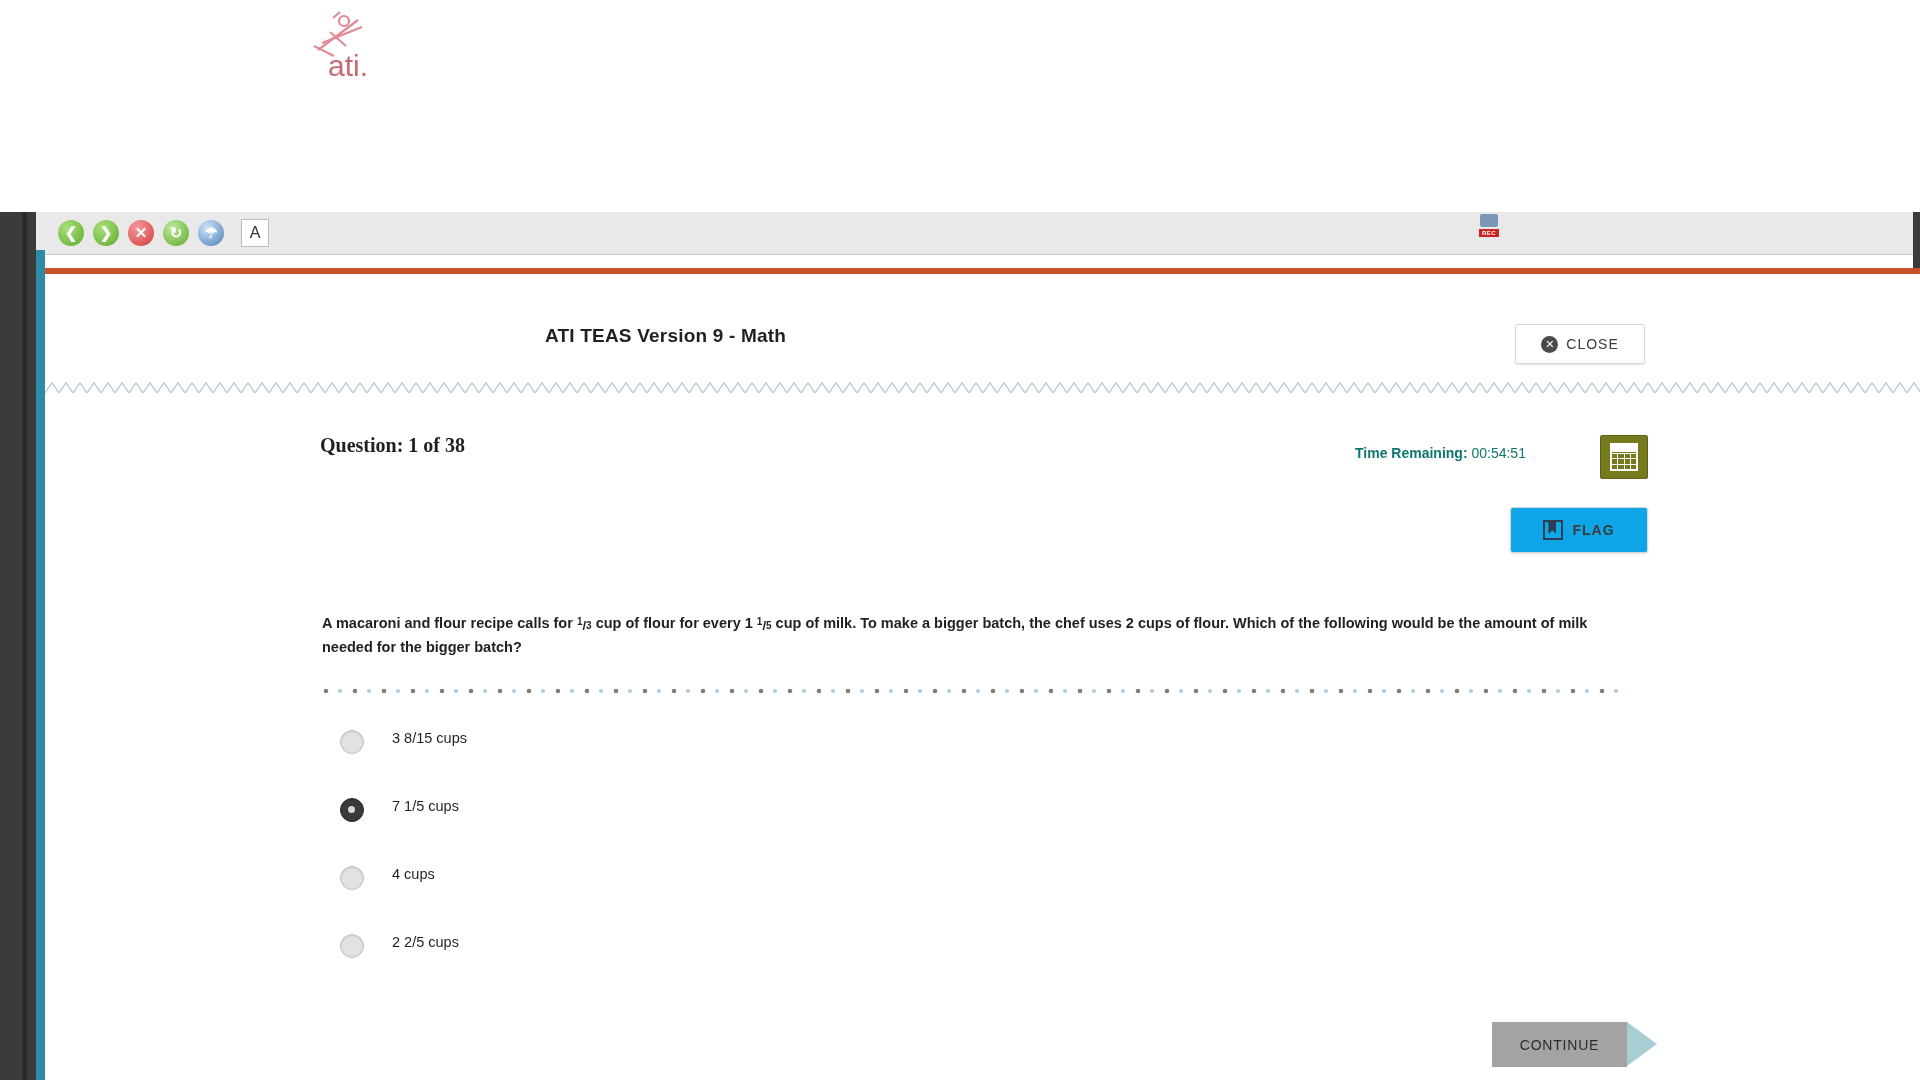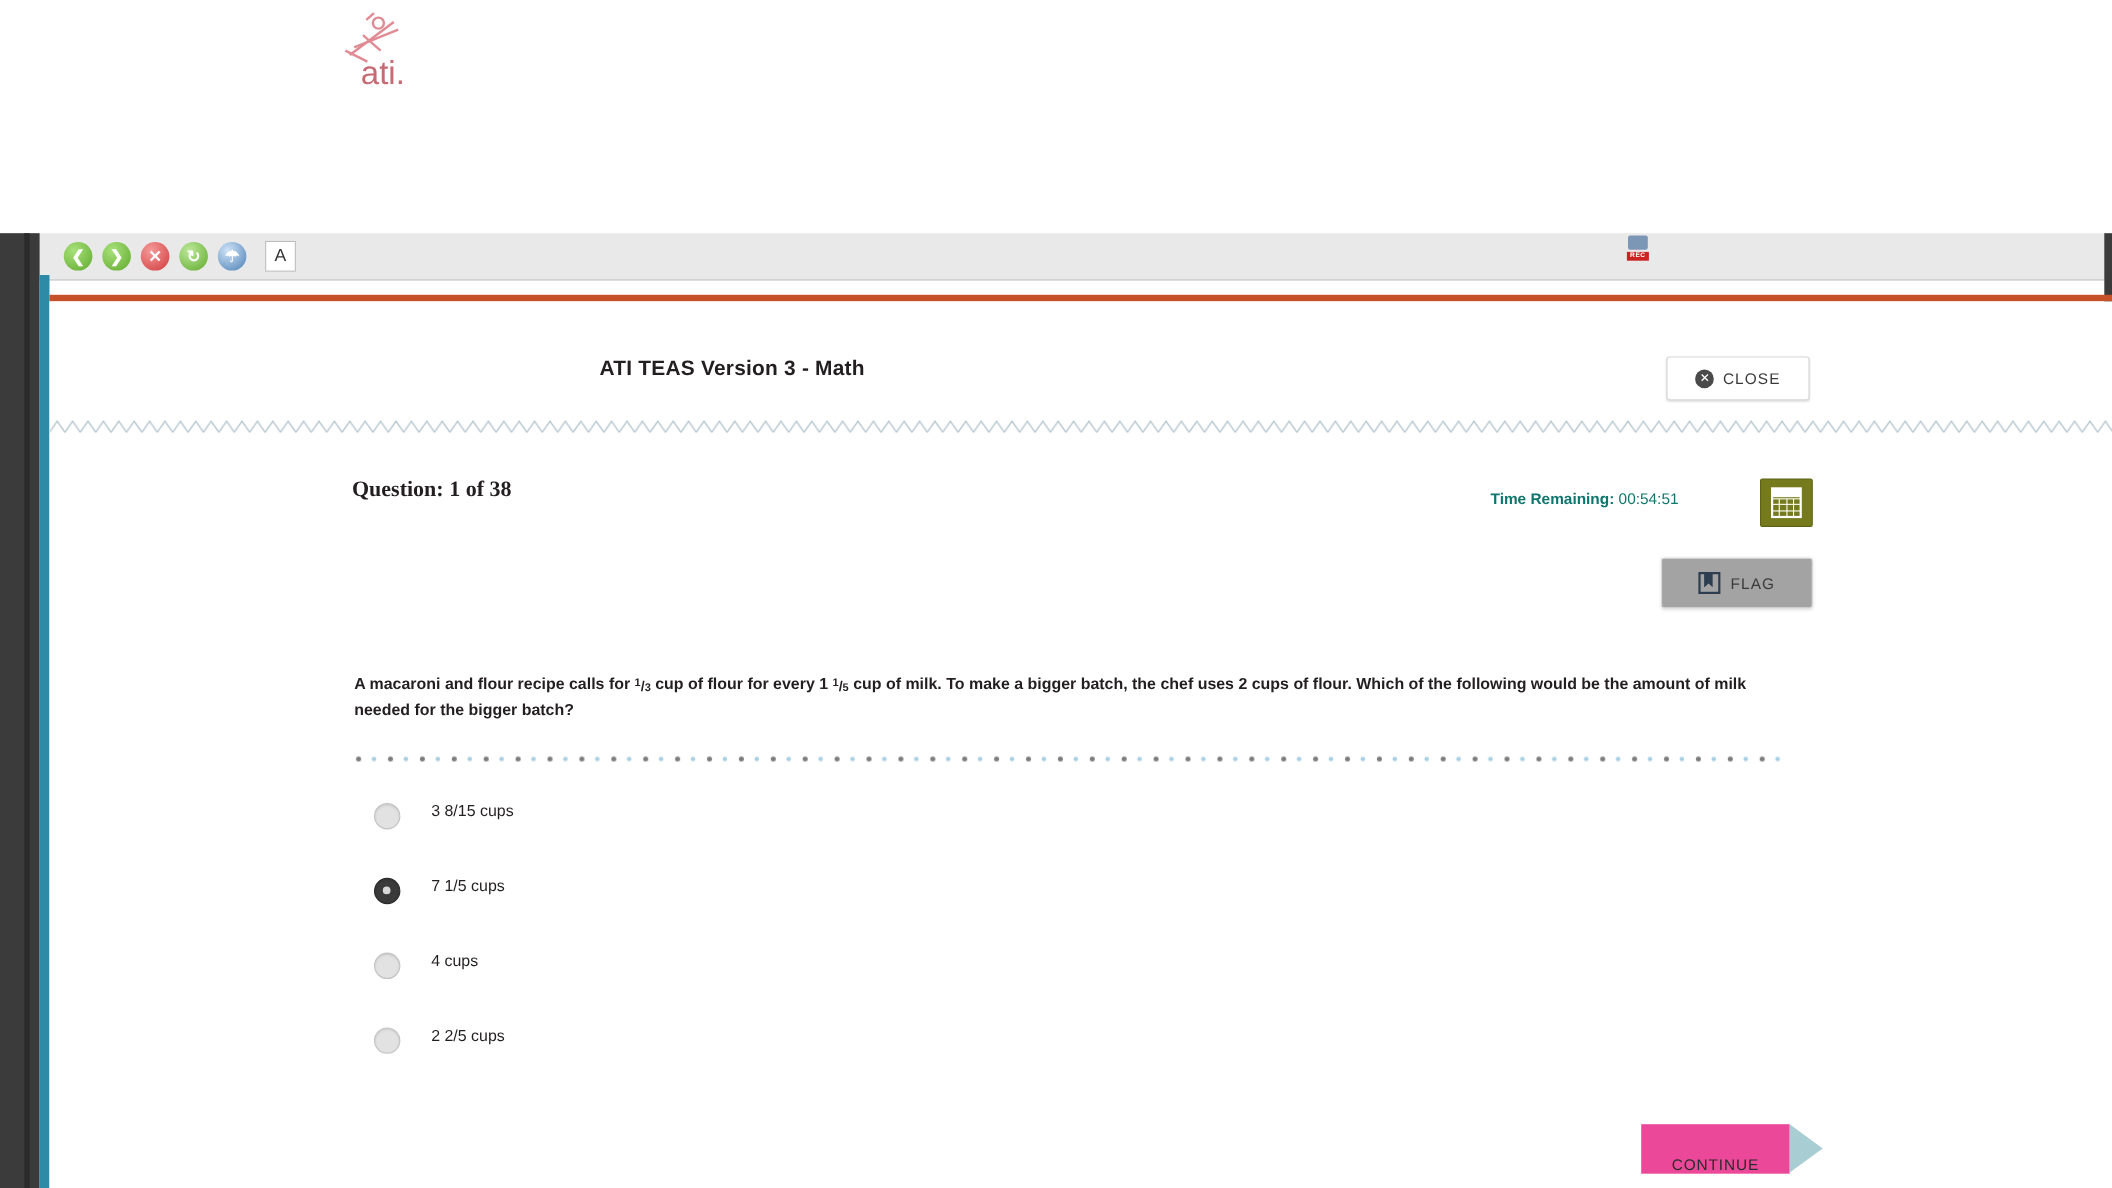--- a/index.html
+++ b/index.html
@@ -265,29 +265,30 @@
     border-bottom: 1px solid #757b1c;
   }
   .calc-grid .key { background: #757b1c; }
 
   .flag-btn {
     position: absolute;
     left: 1510px;
     top: 507px;
     width: 136px;
     height: 44px;
-    background: #a3a3a3;
+    background: #0ea5e9;
     border: 1px solid #d8d8d8;
     border-radius: 3px;
     box-shadow: 0 1px 3px rgba(0,0,0,0.13);
     display: flex;
     align-items: center;
     justify-content: center;
     gap: 9px;
     cursor: pointer;
+    font-weight: bold;
   }
   .flag-icon-box {
     width: 20px;
     height: 20px;
     border: 2px solid #2c3e50;
     position: relative;
     box-sizing: border-box;
   }
   .flag-icon-box::after {
     content: "";
@@ -372,23 +373,23 @@
     font-size: 14.5px;
     color: #231f20;
   }
 
   .continue-btn {
     position: absolute;
     left: 1492px;
     top: 1022px;
     width: 135px;
     height: 45px;
-    background: #ec4899;
-    display: flex;
-    align-items: flex-end;
+    background: #a3a3a3;
+    display: flex;
+    align-items: center;
     justify-content: center;
     cursor: pointer;
   }
   .continue-arrow {
     position: absolute;
     left: 1627px;
     top: 1022px;
     width: 0;
     height: 0;
     border-top: 22.5px solid transparent;
@@ -450,21 +451,21 @@
         <path d="M22 33 L62 17"></path>
         <path d="M33 8 L40 2"></path>
         <circle cx="44" cy="11" r="5"></circle>
         <path d="M30 22 L46 36"></path>
         <path d="M14 36 L34 46"></path>
       </g>
       <text x="28" y="66" font-family="Liberation Sans, sans-serif" font-size="30" fill="#c76a74">ati.</text>
     </svg>
   </div>
 
-  <div class="exam-title">ATI TEAS Version 3 - Math</div>
+  <div class="exam-title">ATI TEAS Version 9 - Math</div>
 
   <div class="close-btn">
     <span class="close-x">✕</span>
     <span class="close-label">CLOSE</span>
   </div>
 
   <div class="sawtooth">
     <svg width="1875" height="16" xmlns="http://www.w3.org/2000/svg">
       <defs>
         <pattern id="saw" width="14" height="16" patternUnits="userSpaceOnUse">

